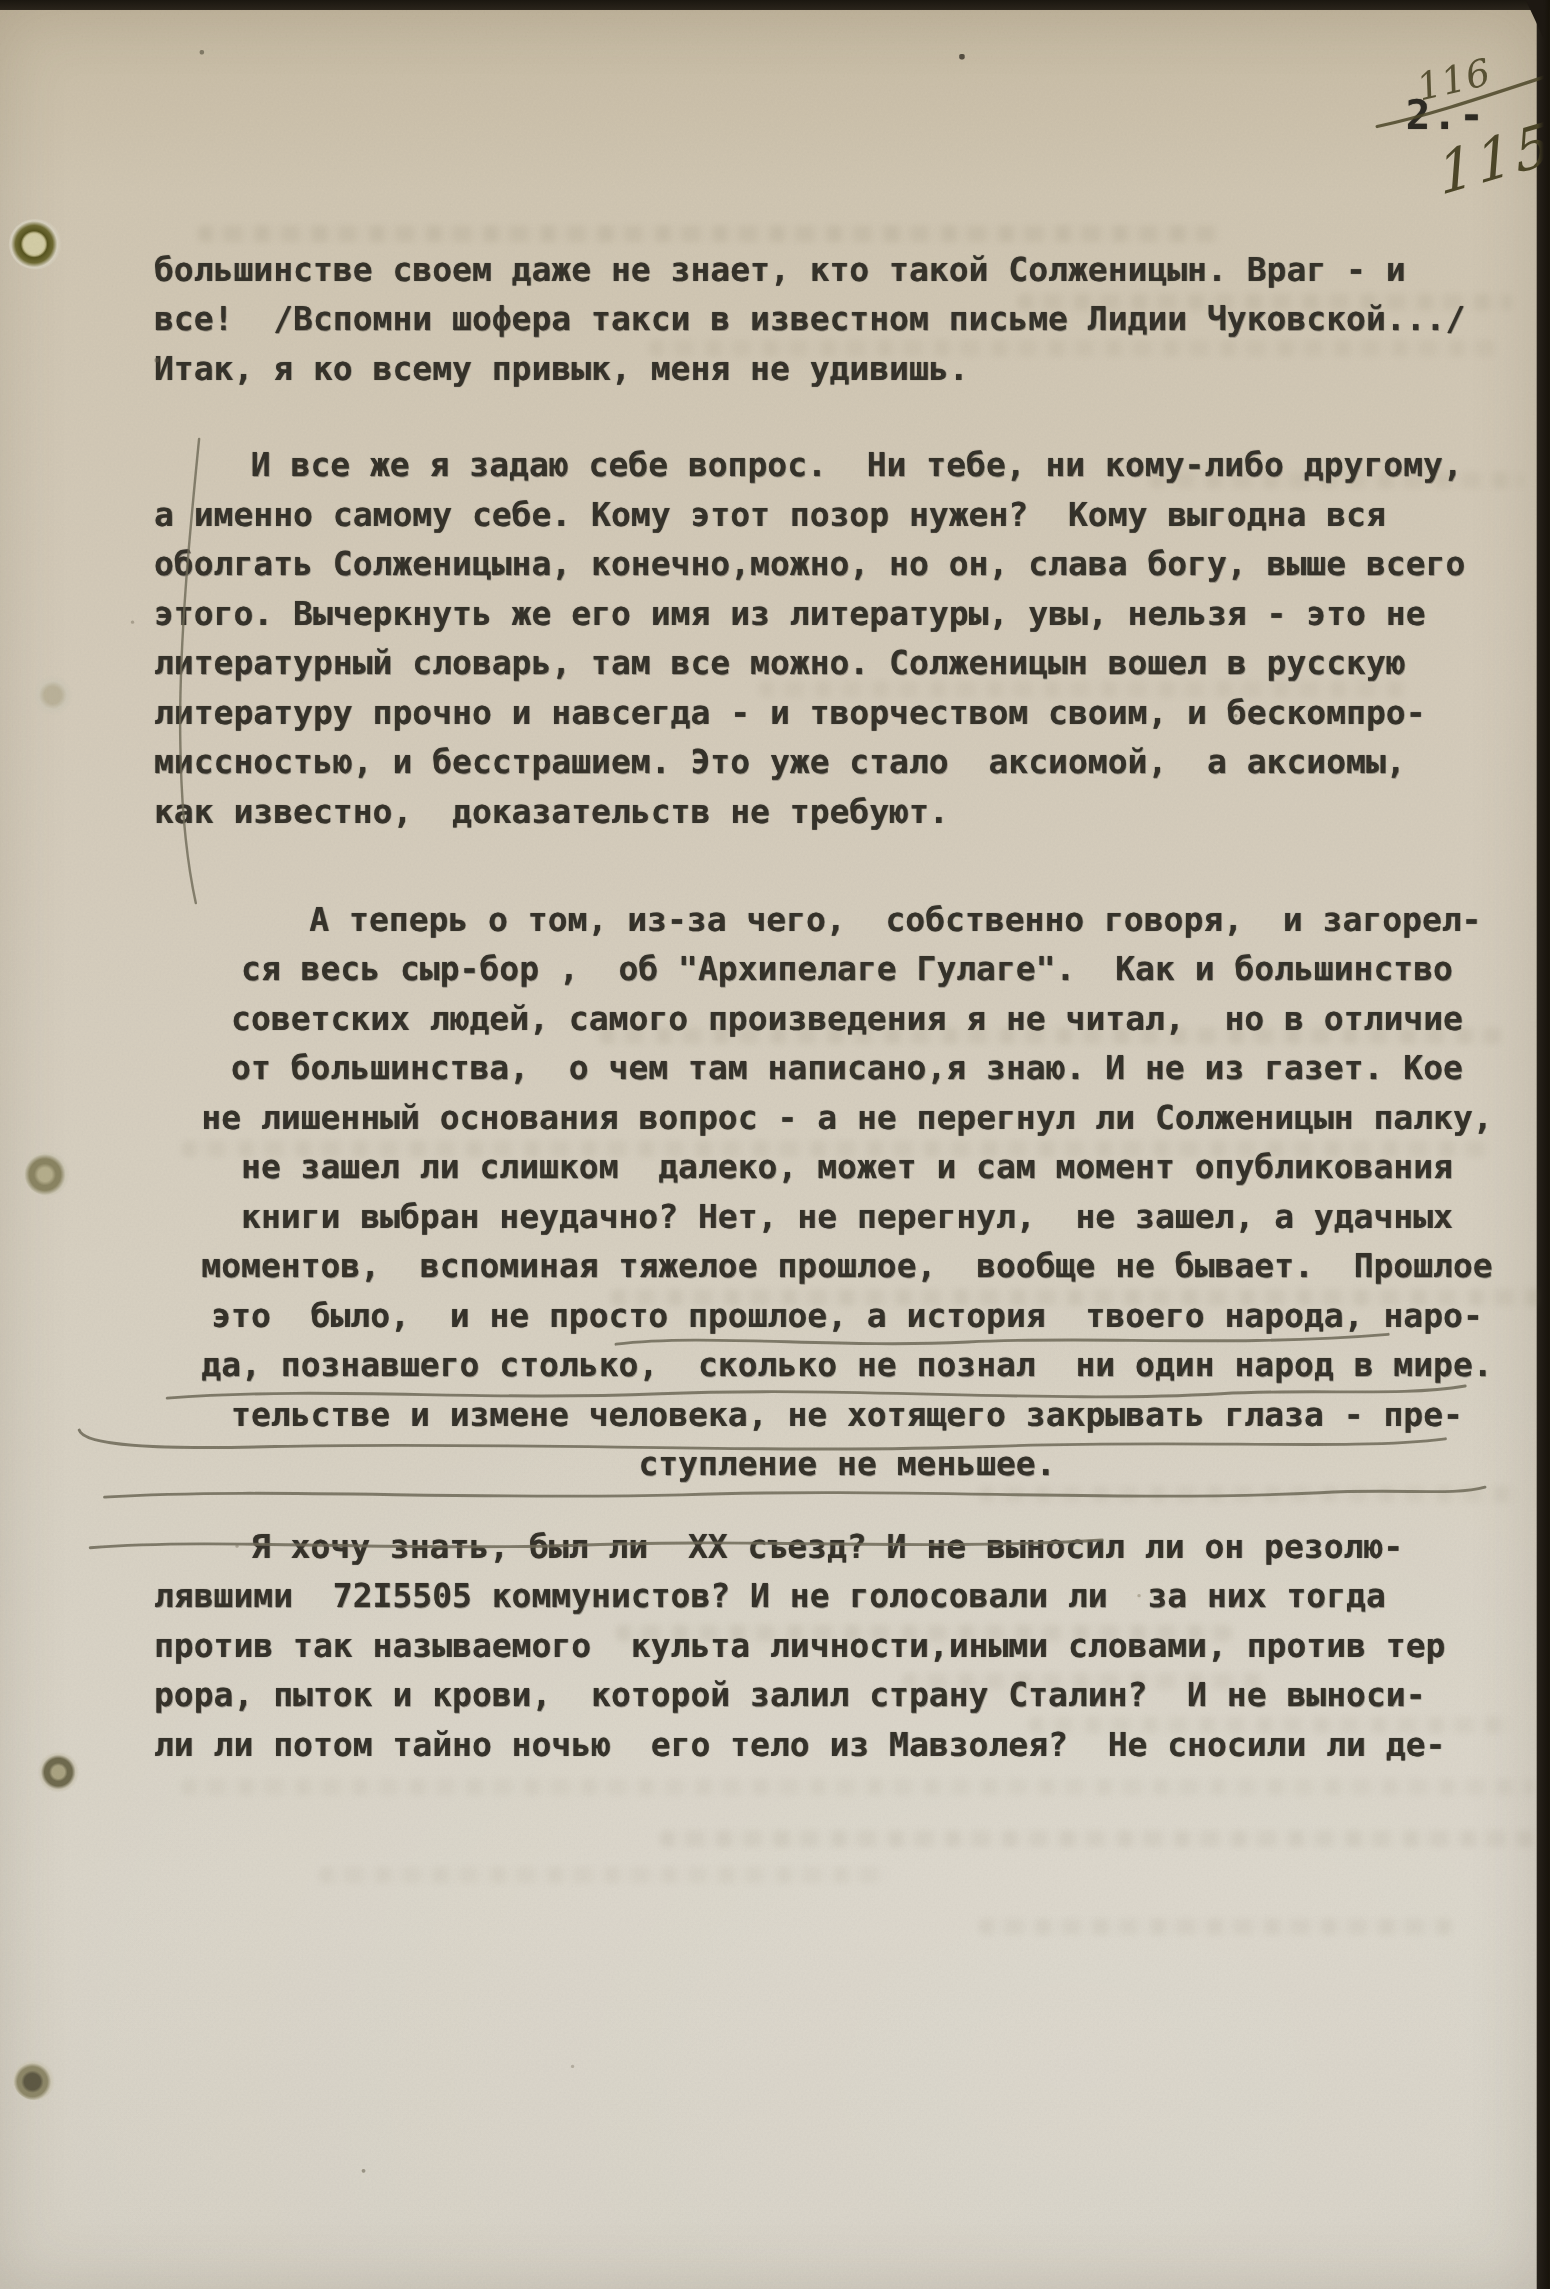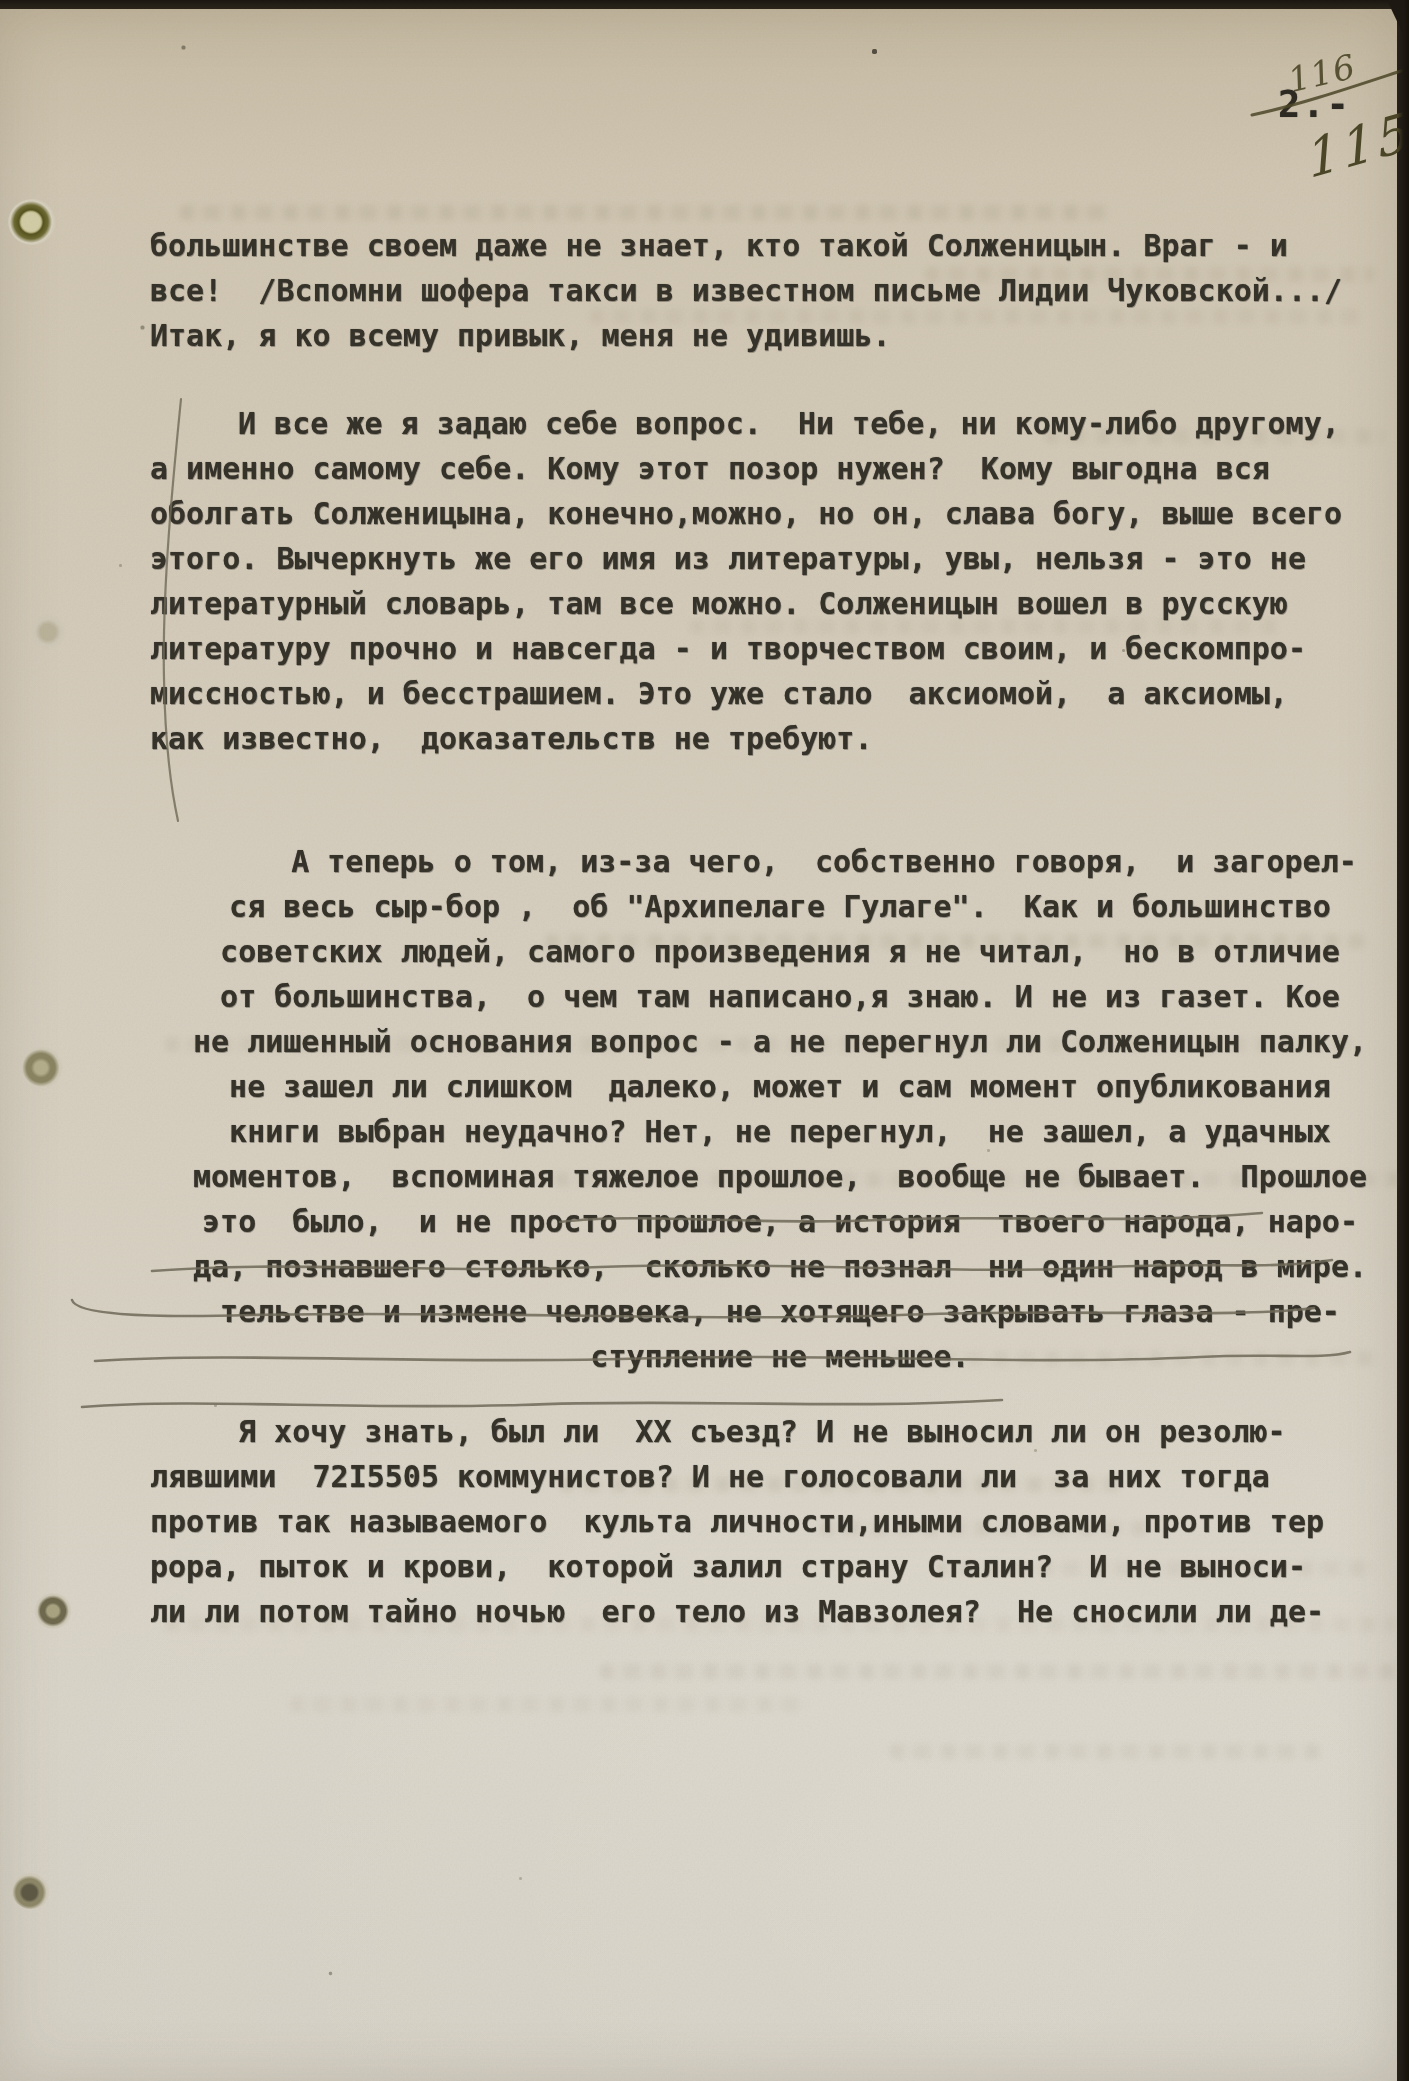--- a/index.html
+++ b/index.html
@@ -23,32 +23,32 @@
   .edge-right{position:absolute;right:0;top:0;width:12px;height:100%;
     background:linear-gradient(90deg, rgba(27,23,16,0) 0%, #1d1812 55%, #161209 100%);z-index:10;}
   .corner-wedge{position:absolute;right:6px;top:0;width:0;height:0;
     border-top:34px solid #1d1812;border-left:16px solid transparent;z-index:10;}
 
   
   .grain{position:absolute;left:0;top:0;z-index:6;pointer-events:none;mix-blend-mode:multiply;}
 
   
   .typescript{
-    position:absolute;left:150px;top:214px;width:1260px;z-index:3;
+    position:absolute;left:140px;top:214px;width:1260px;z-index:3;
     font-size:30px;font-weight:bold;line-height:45px;
     color:#35322a;
     text-shadow:0 0 1px rgba(53,50,42,0.55), 0.6px 0.6px 0.6px rgba(53,50,42,0.35);
     letter-spacing:0;
   }
   .para{margin:0 0 0 0;}
   .para + .para{margin-top:0;}
   .line{white-space:pre;height:45px;}
   .line.indent{text-indent:88px;}
   .para.p1{margin-bottom:43px;}
-  .para.p2{margin-bottom:78px;}
+  .para.p2{margin-bottom:53px;}
   .para.p3{margin-bottom:30px;text-align:center;}
 
   
   .typed-pageno{
     position:absolute;left:1278px;top:74px;z-index:4;
     font-size:37px;font-weight:bold;color:#2d2a23;
     text-shadow:0 0 1px rgba(45,42,35,0.6);
     letter-spacing:2px;
   }
   .hw{font-family:"DejaVu Serif", serif;font-style:italic;color:#4c4628;z-index:4;position:absolute;}

